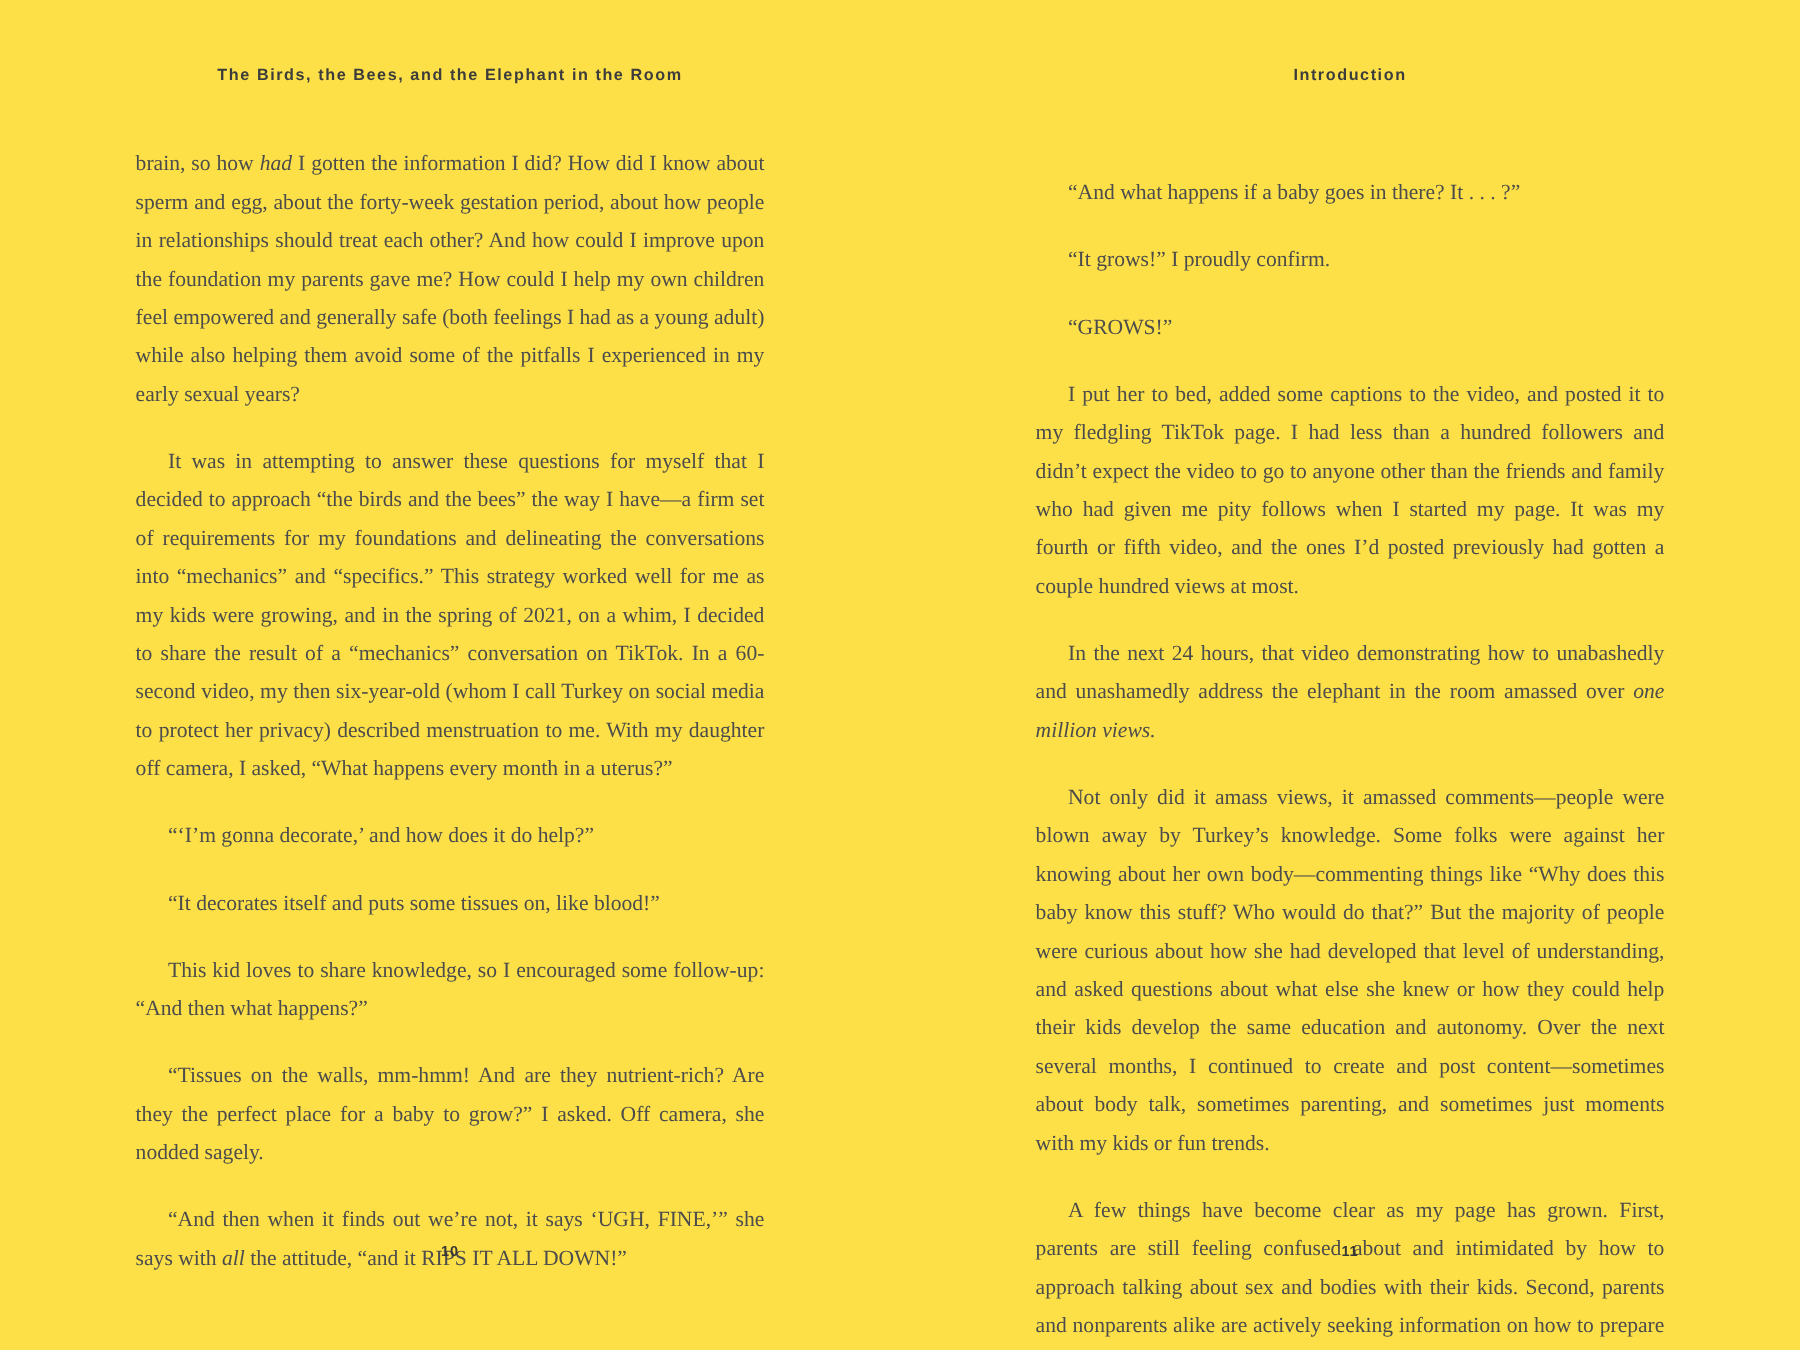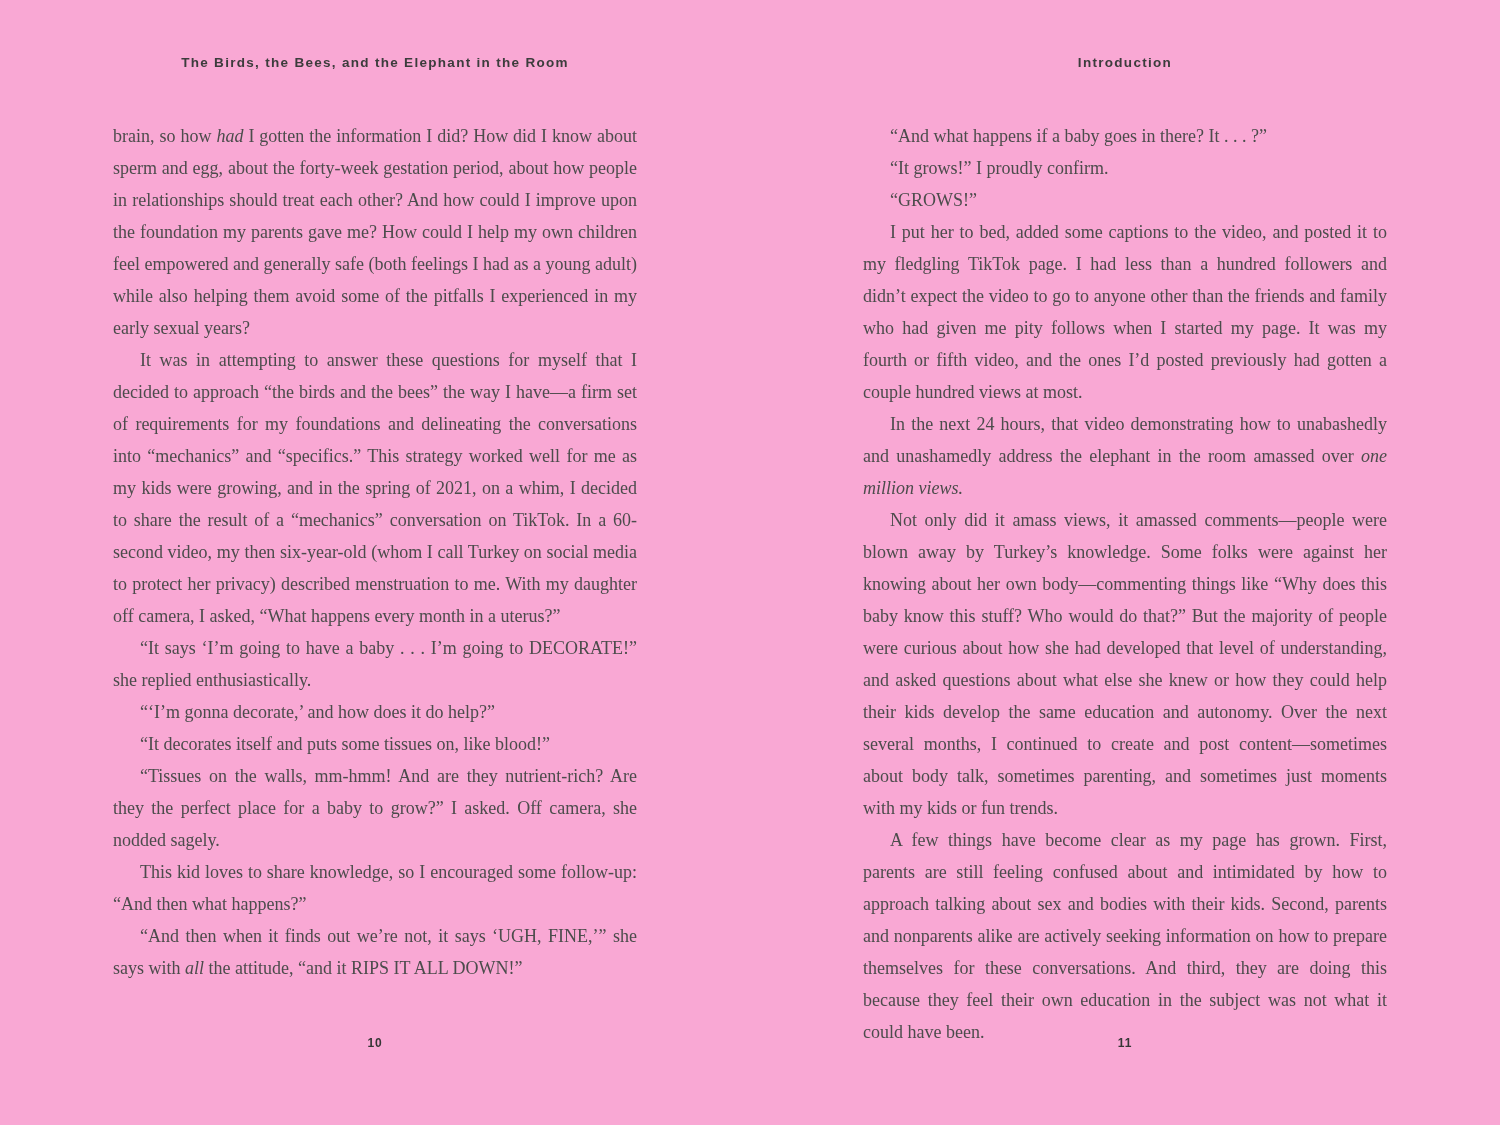--- a/index.html
+++ b/index.html
@@ -12,21 +12,21 @@
     width: 1500px;
     height: 1125px;
     background: #ffffff;
     display: flex;
     overflow: hidden;
   }
   .page {
     position: relative;
     width: 750px;
     height: 1125px;
-    background: #f9a8d4;
+    background: #fde047;
   }
   .running-head {
     position: absolute;
     top: 55px;
     left: 0;
     right: 0;
     text-align: center;
     font-family: "Liberation Sans", sans-serif;
     font-size: 13.5px;
     font-weight: 700;
@@ -45,20 +45,21 @@
     color: #4c4c4c;
     text-align: justify;
     hyphens: none;
   }
   .text-block p {
     margin: 0;
     padding: 0;
   }
   .text-block p.indent {
     text-indent: 27px;
+    margin-top: 24px;
   }
   .text-block em {
     font-style: italic;
   }
   .page-number {
     position: absolute;
     bottom: 75px;
     left: 0;
     right: 0;
     text-align: center;
@@ -72,25 +73,24 @@
 </head>
 <body>
 
 <div class="spread">
 
   <div class="page">
     <div class="running-head">The Birds, the Bees, and the Elephant in the Room</div>
     <div class="text-block">
         <p>brain, so how <em>had</em> I gotten the information I did? How did I know about sperm and egg, about the forty-week gestation period, about how people in relationships should treat each other? And how could I improve upon the foundation my parents gave me? How could I help my own children feel empowered and generally safe (both feelings I had as a young adult) while also helping them avoid some of the pitfalls I experienced in my early sexual years?</p>
         <p class="indent">It was in attempting to answer these questions for myself that I decided to approach “the birds and the bees” the way I have—a firm set of requirements for my foundations and delineating the conversations into “mechanics” and “specifics.” This strategy worked well for me as my kids were growing, and in the spring of 2021, on a whim, I decided to share the result of a “mechanics” conversation on TikTok. In a 60-second video, my then six-year-old (whom I call Turkey on social media to protect her privacy) described menstruation to me. With my daughter off camera, I asked, “What happens every month in a uterus?”</p>
-        <p class="indent">“It says ‘I’m going to have a baby . . . I’m going to DECORATE!” she replied enthusiastically.</p>
         <p class="indent">“‘I’m gonna decorate,’ and how does it do help?”</p>
         <p class="indent">“It decorates itself and puts some tissues on, like blood!”</p>
+        <p class="indent">This kid loves to share knowledge, so I encouraged some follow-up: “And then what happens?”</p>
         <p class="indent">“Tissues on the walls, mm-hmm! And are they nutrient-rich? Are they the perfect place for a baby to grow?” I asked. Off camera, she nodded sagely.</p>
-        <p class="indent">This kid loves to share knowledge, so I encouraged some follow-up: “And then what happens?”</p>
         <p class="indent">“And then when it finds out we’re not, it says ‘UGH, FINE,’” she says with <em>all</em> the attitude, “and it RIPS IT ALL DOWN!”</p>
       </div>
     <div class="page-number">10</div>
   </div>
 
   <div class="page">
     <div class="running-head">Introduction</div>
     <div class="text-block">
         <p class="indent">“And what happens if a baby goes in there? It . . . ?”</p>
         <p class="indent">“It grows!” I proudly confirm.</p>

